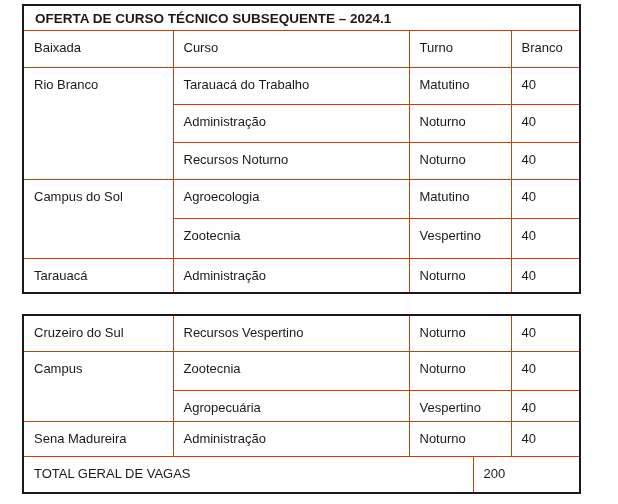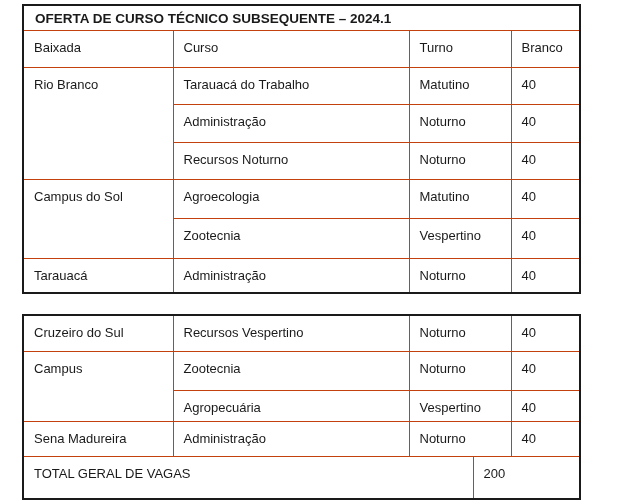--- a/index.html
+++ b/index.html
@@ -128,21 +128,21 @@
         <td>Agropecuária</td>
         <td colspan="2">Vespertino</td>
         <td>40</td>
       </tr>
       <tr style="height:35px">
         <td>Sena Madureira</td>
         <td>Administração</td>
         <td colspan="2">Noturno</td>
         <td>40</td>
       </tr>
-      <tr style="height:43px">
+      <tr style="height:37px">
         <td colspan="3">TOTAL GERAL DE VAGAS</td>
         <td colspan="2">200</td>
       </tr>
     </tbody>
       </table>
 
   </div>
 </div>
 
 </body></html>

